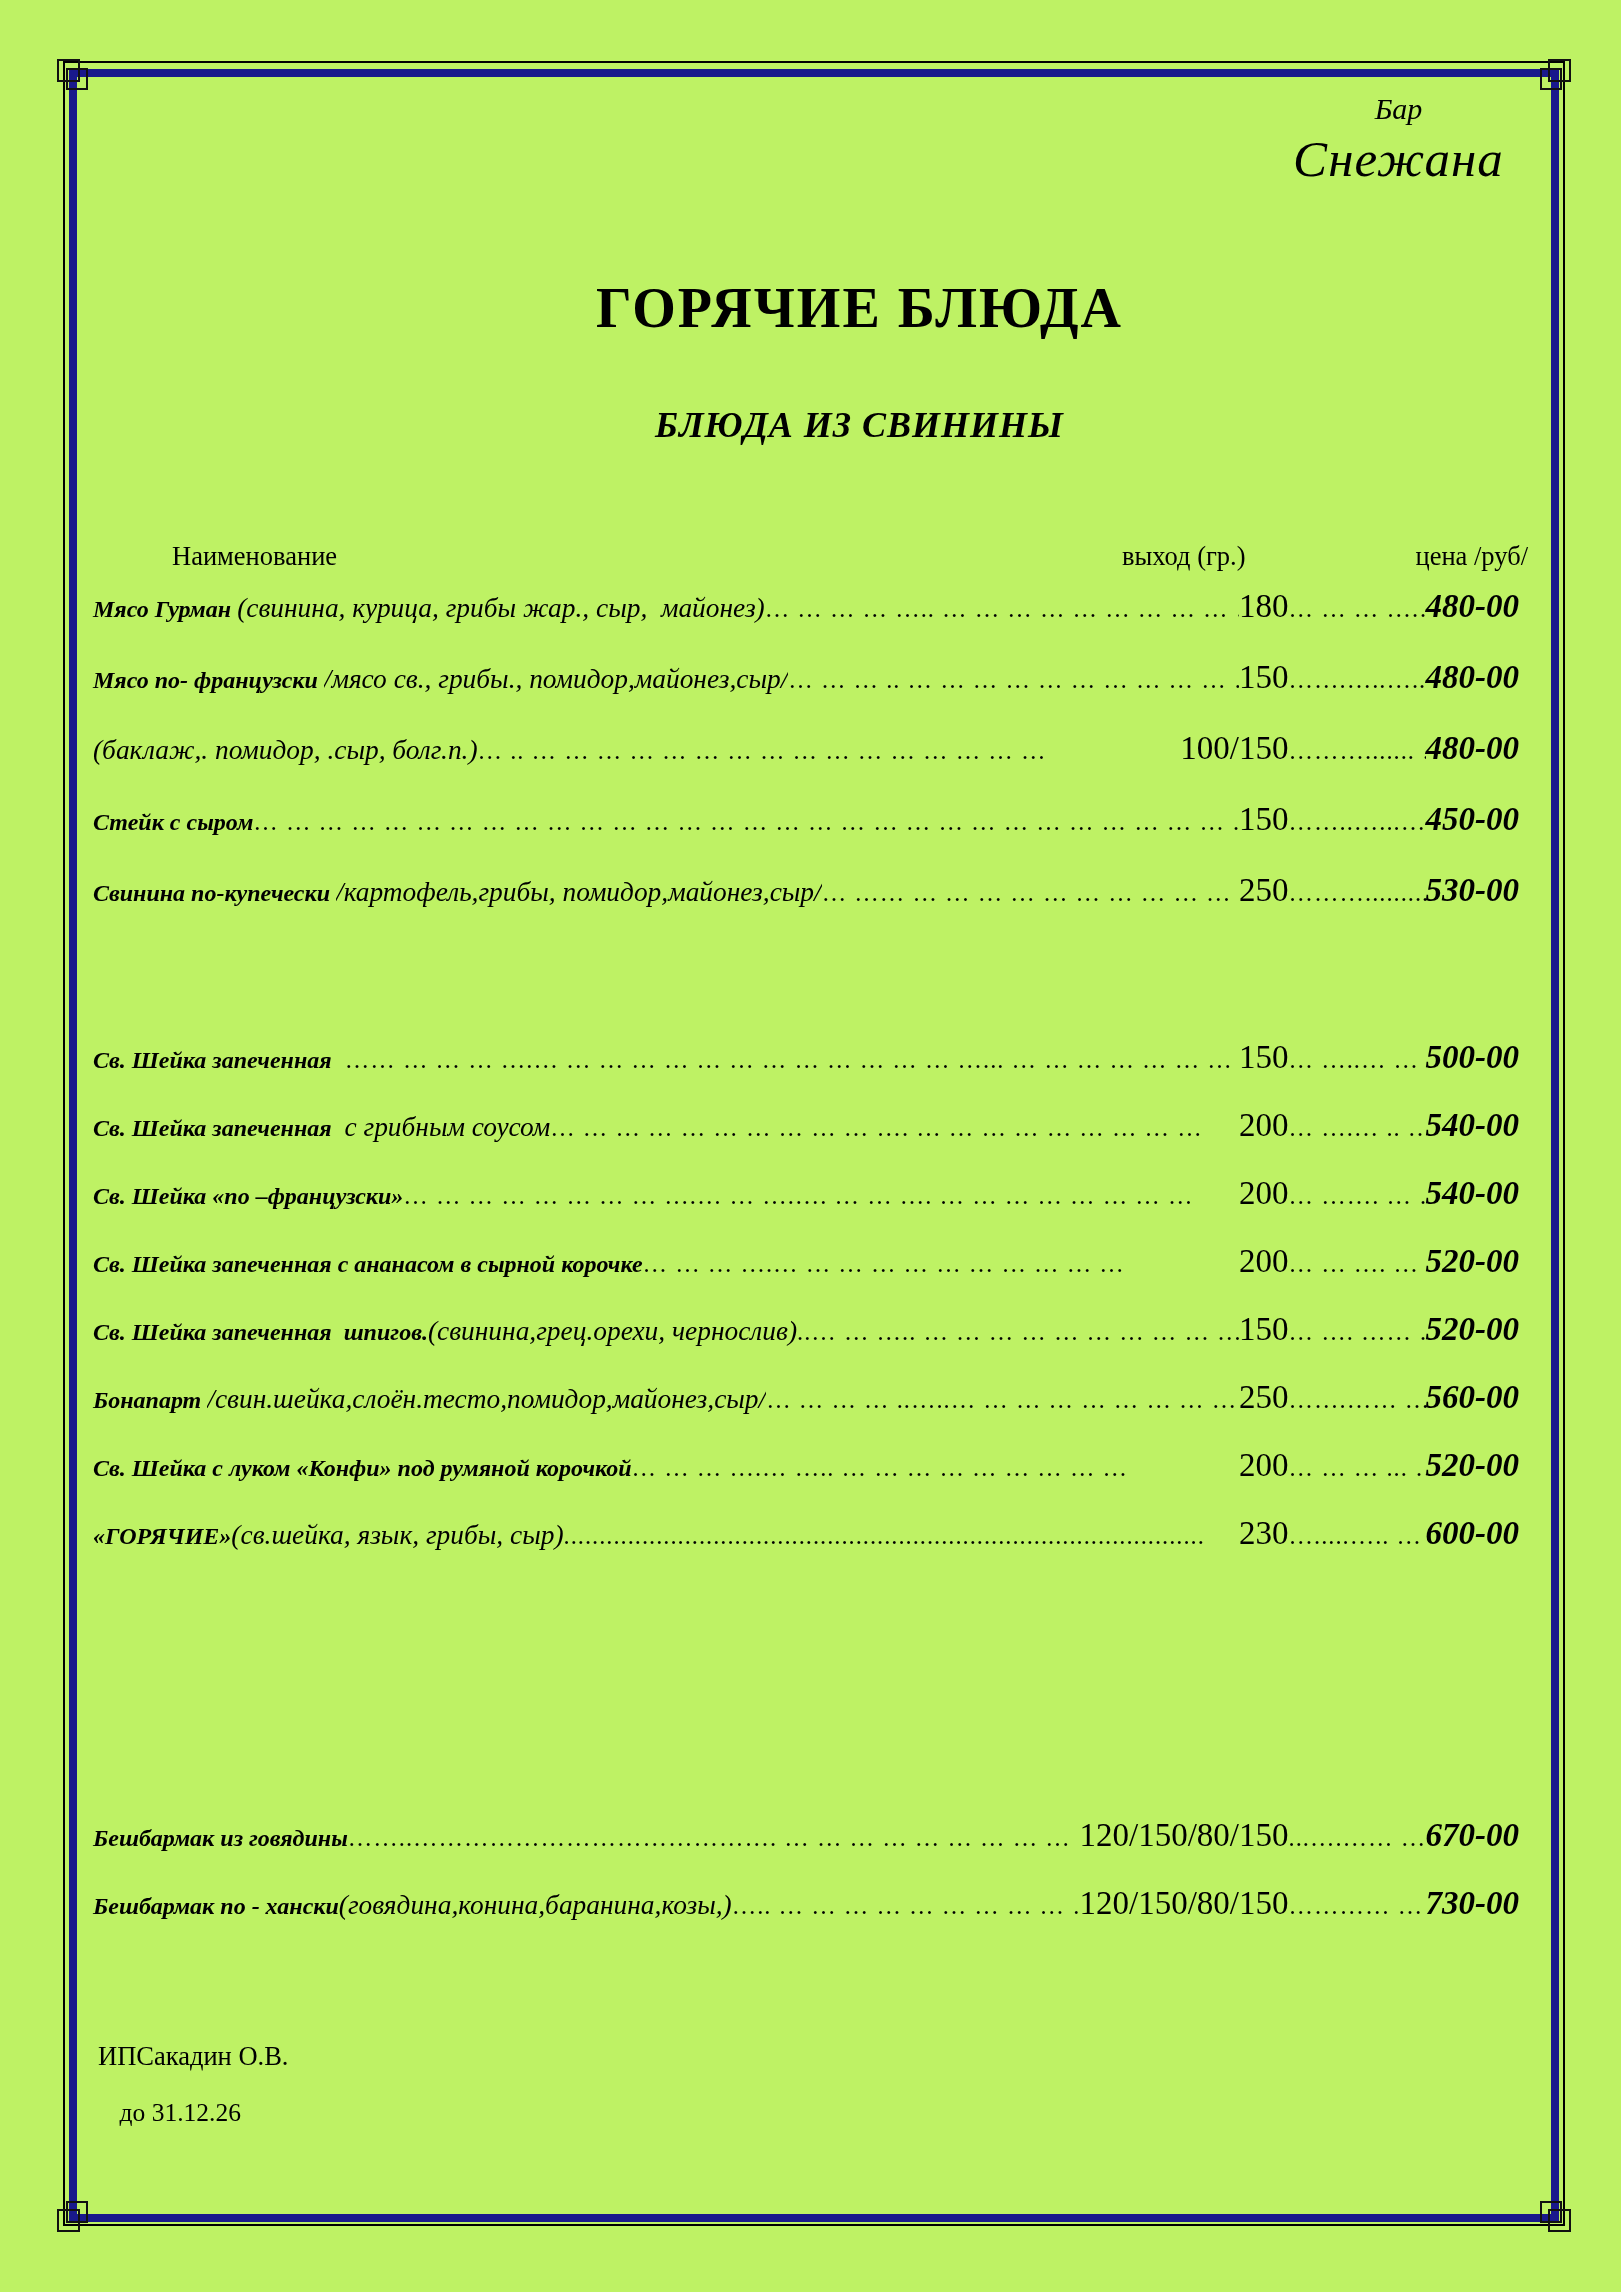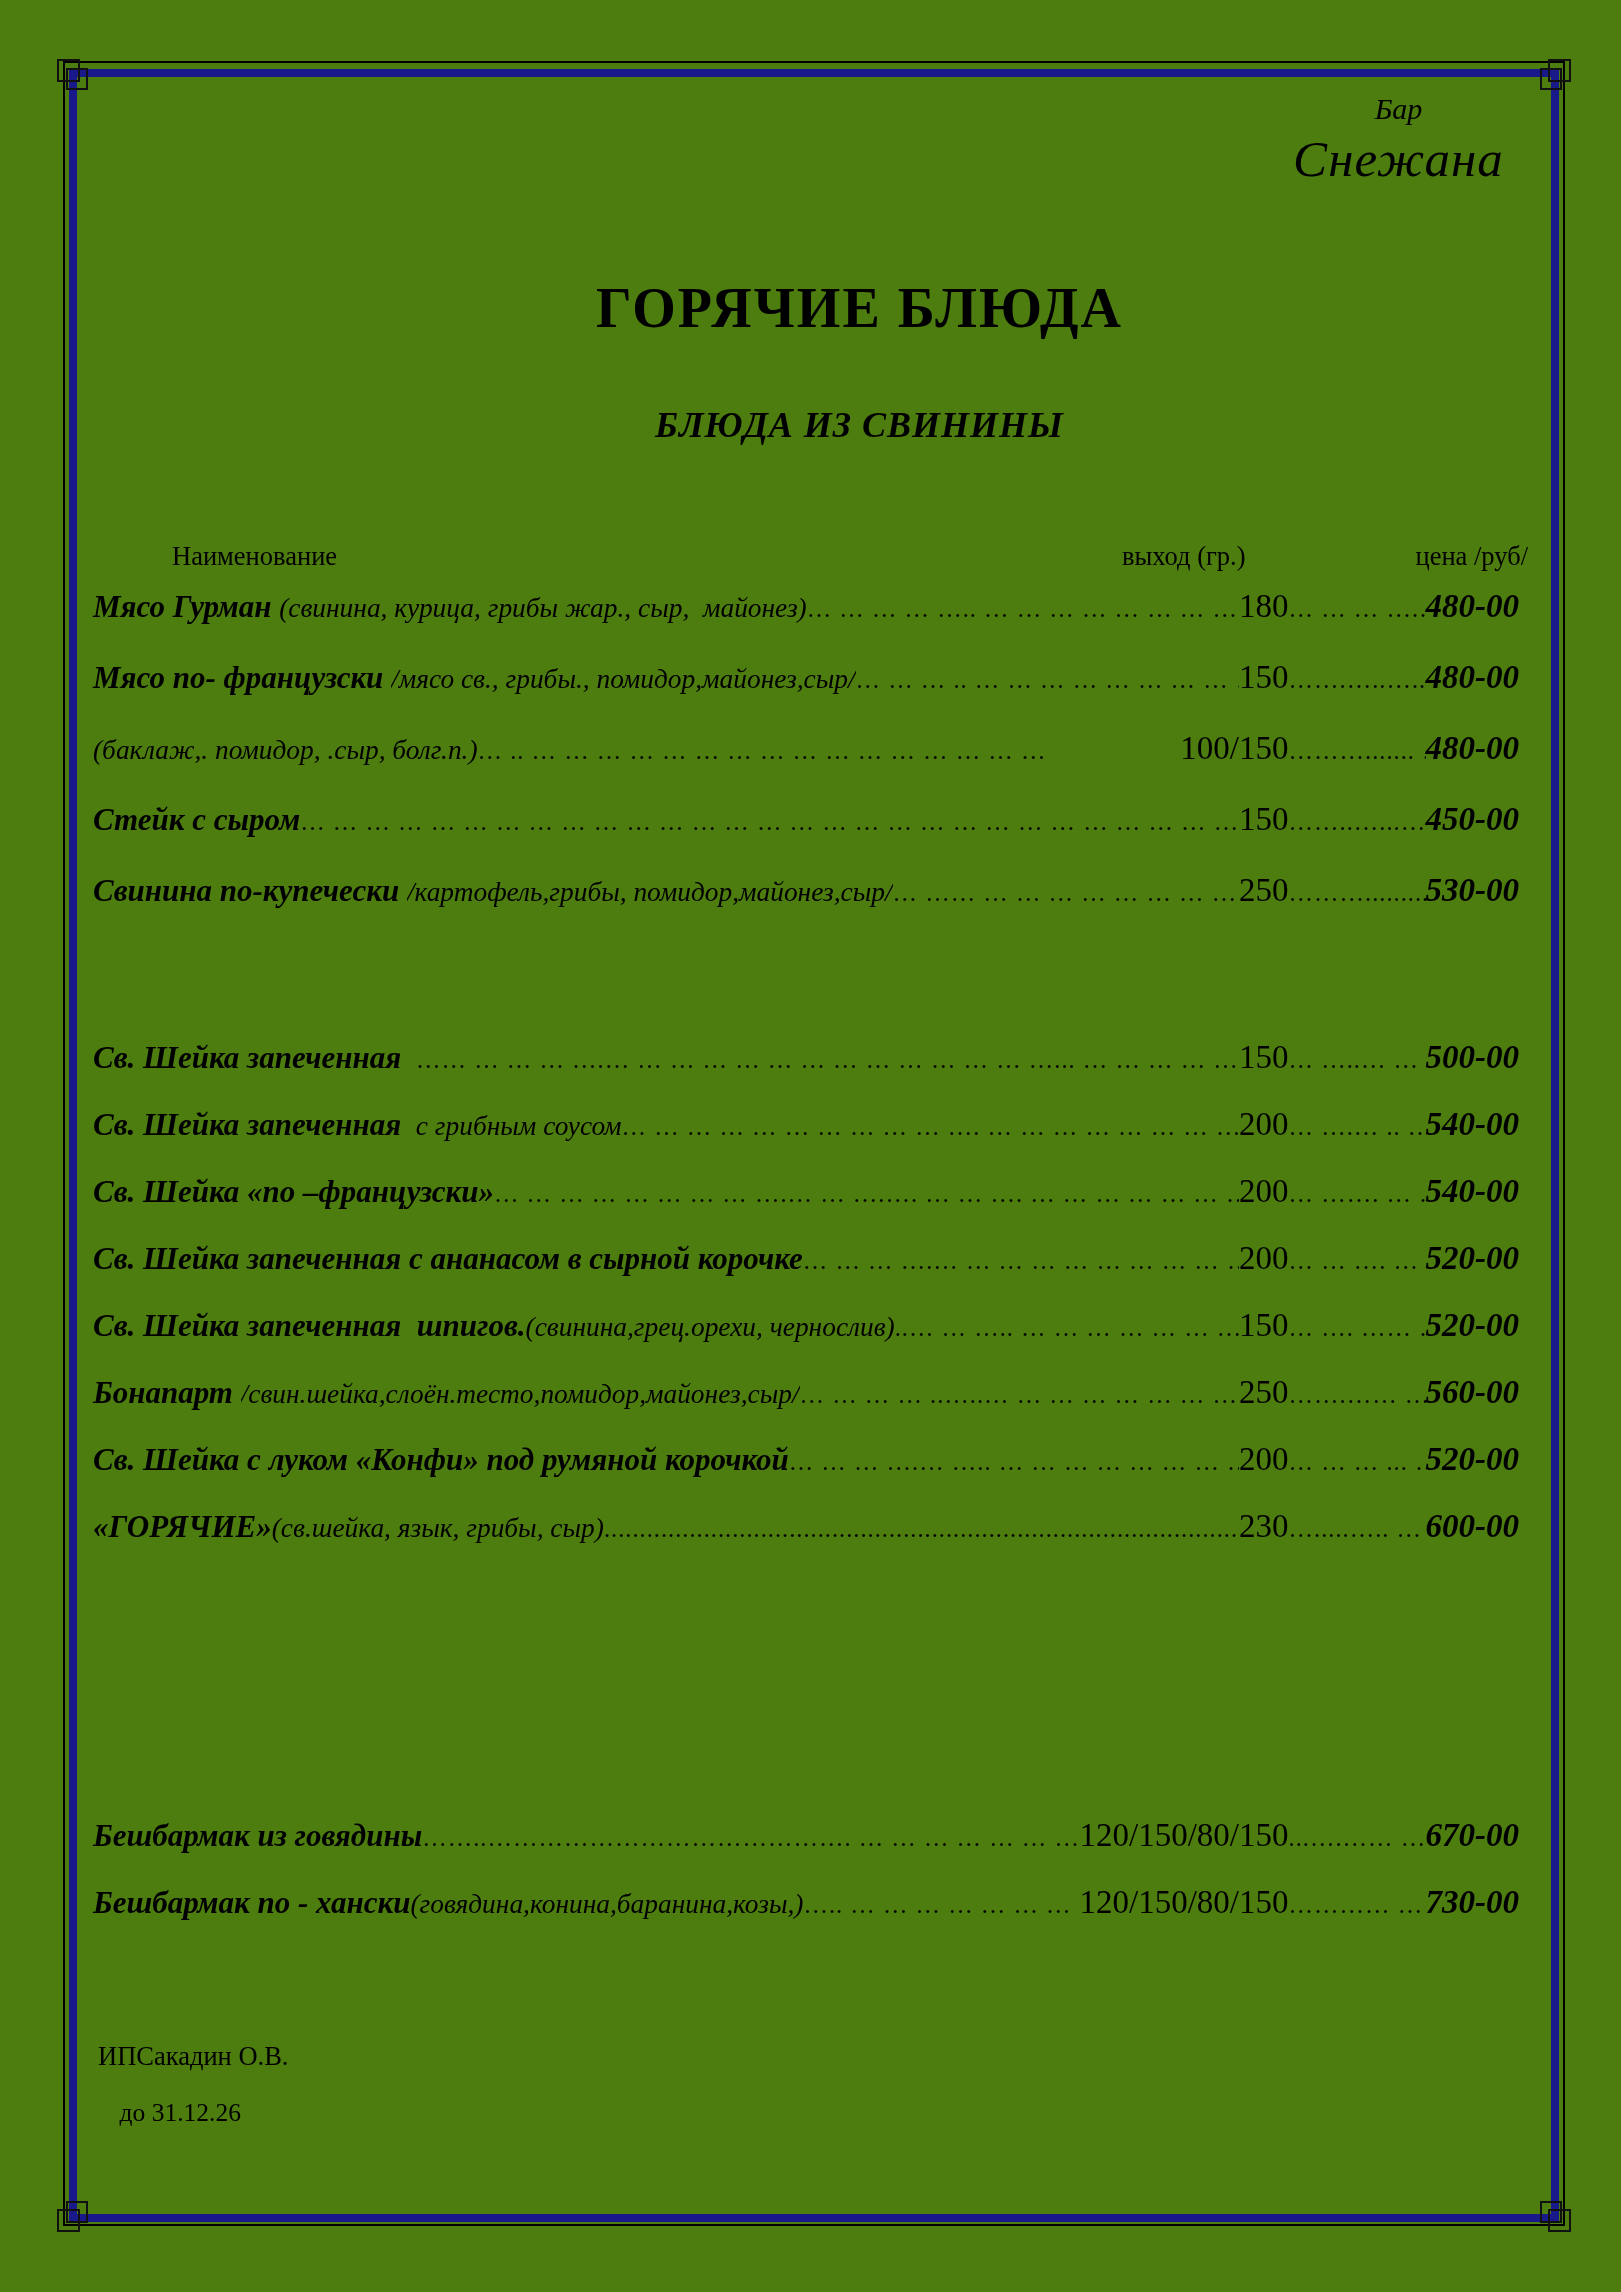--- a/index.html
+++ b/index.html
@@ -1,18 +1,18 @@
 <!DOCTYPE html>
 <html><head>
 <meta charset="utf-8">
 <style>
   html,body{margin:0;padding:0;background:#ffffff;}
   body{width:1621px;height:2293px;position:relative;color:#000;
        font-family:"Liberation Serif","DejaVu Serif",serif;}
-  .page{position:absolute;inset:0;background:#4d7c0f;overflow:hidden;}
+  .page{position:absolute;inset:0;background:#bef264;overflow:hidden;}
 
   
   .frame-outer{position:absolute;top:61px;left:63px;right:56px;bottom:67px;
                border:2px solid #000;}
   .frame-navy{position:absolute;top:69px;left:69px;right:62px;bottom:71px;
               border:8.8px solid #19198c;}
   .corner{position:absolute;width:33px;height:33px;}
   .corner .sq{position:absolute;width:18.6px;height:18.6px;border:2px solid #111;background:transparent;}
   .corner .sq.a{top:0;left:0;}
   .corner .sq.b{top:8.8px;left:8.8px;}
@@ -37,21 +37,21 @@
   .col-name{position:absolute;left:0;top:0;margin-left:17px;}
   .col-out{position:absolute;left:961px;top:0;margin-left:6px;}
   .col-price{position:absolute;right:0;top:0;}
 
   
   .group{position:absolute;left:93px;right:102px;}
   .g1{top:572px;} .g1 .row{line-height:68px;}
   .g2{top:1025px;} .g2 .row{line-height:65px;}
   .g3{top:1803px;} .g3 .row{line-height:65px;}
   .row{display:flex;white-space:pre;align-items:baseline;}
-  .nm{flex:0 0 auto;font-size:31px;font-weight:bold;font-style:italic;}
+  .nm{flex:0 0 auto;font-size:24px;font-weight:bold;font-style:italic;}
   .ds{flex:0 1 auto;overflow:hidden;font-size:27.4px;font-style:italic;}
   .ld{flex:1 1 0;min-width:0;overflow:hidden;font-size:24.5px;letter-spacing:1px;}
   .out{flex:0 0 auto;font-size:33px;}
   .ld2{flex:0 0 137px;overflow:hidden;font-size:24.5px;letter-spacing:1px;}
   .pr{flex:0 0 auto;font-size:33px;font-weight:bold;font-style:italic;text-align:right;}
 
   
   .footer{position:absolute;left:98px;top:2041px;font-size:26.5px;}
   .footer .f2{margin-top:25.5px;margin-left:21.6px;font-size:25.5px;}
 </style>

